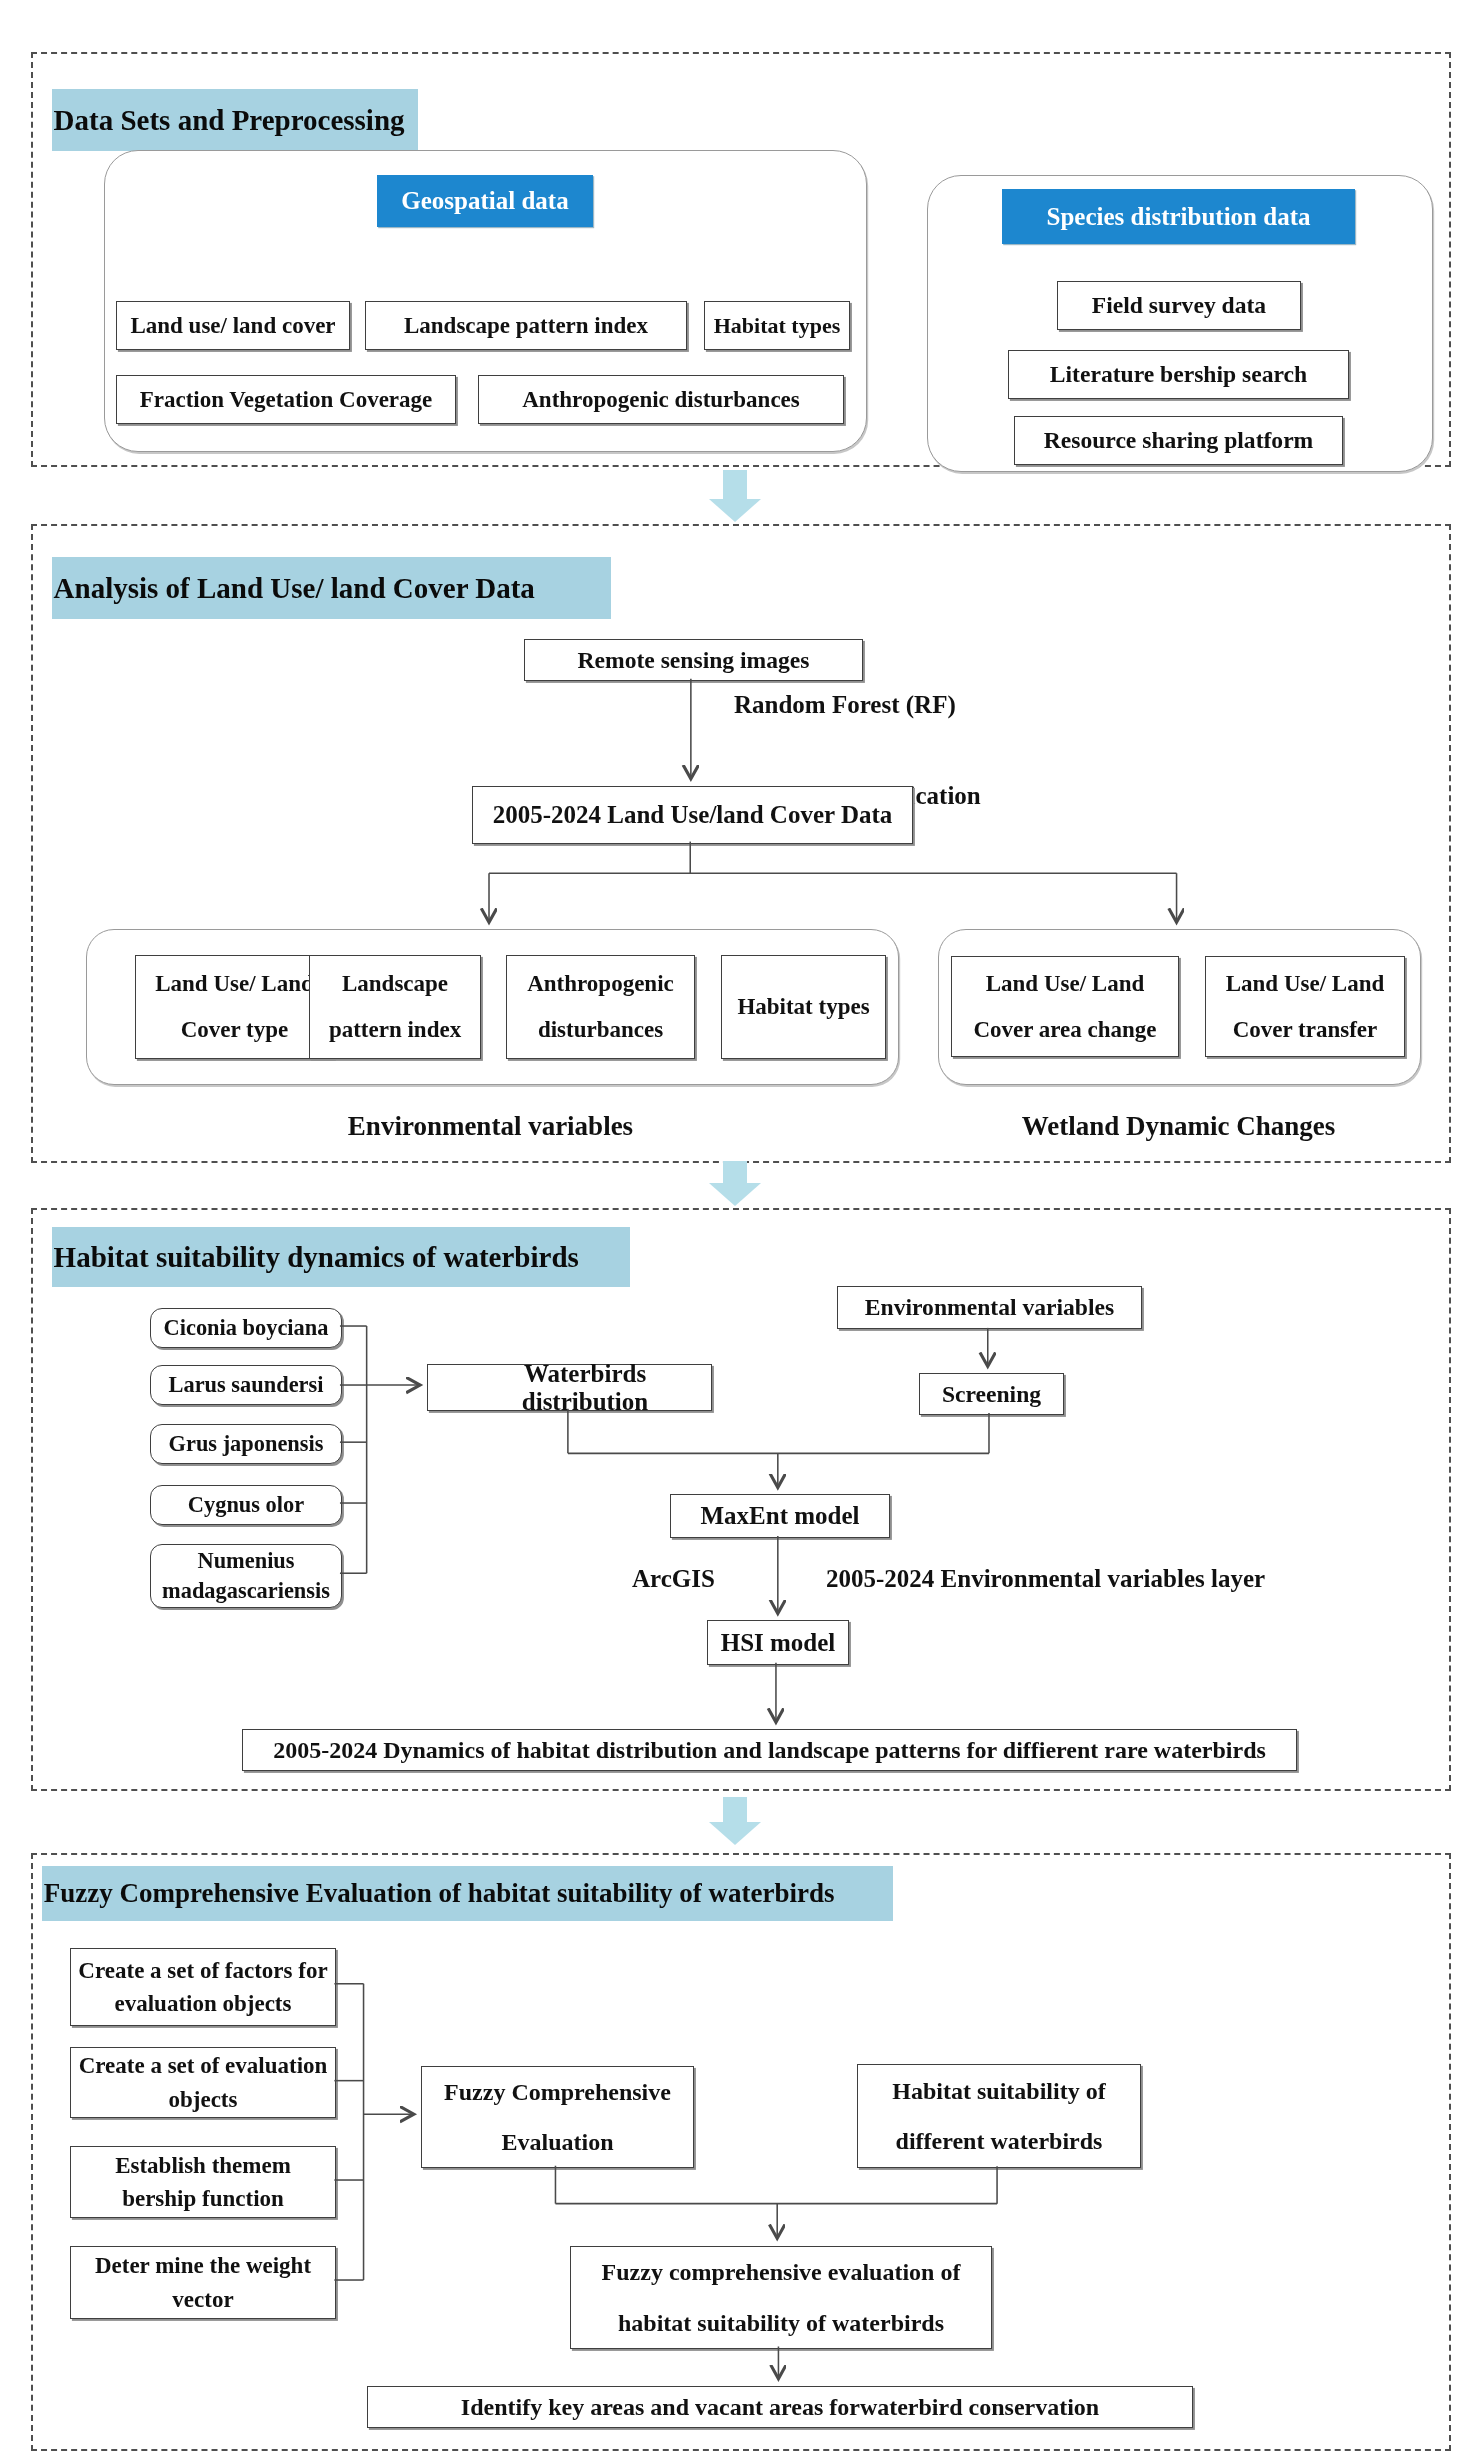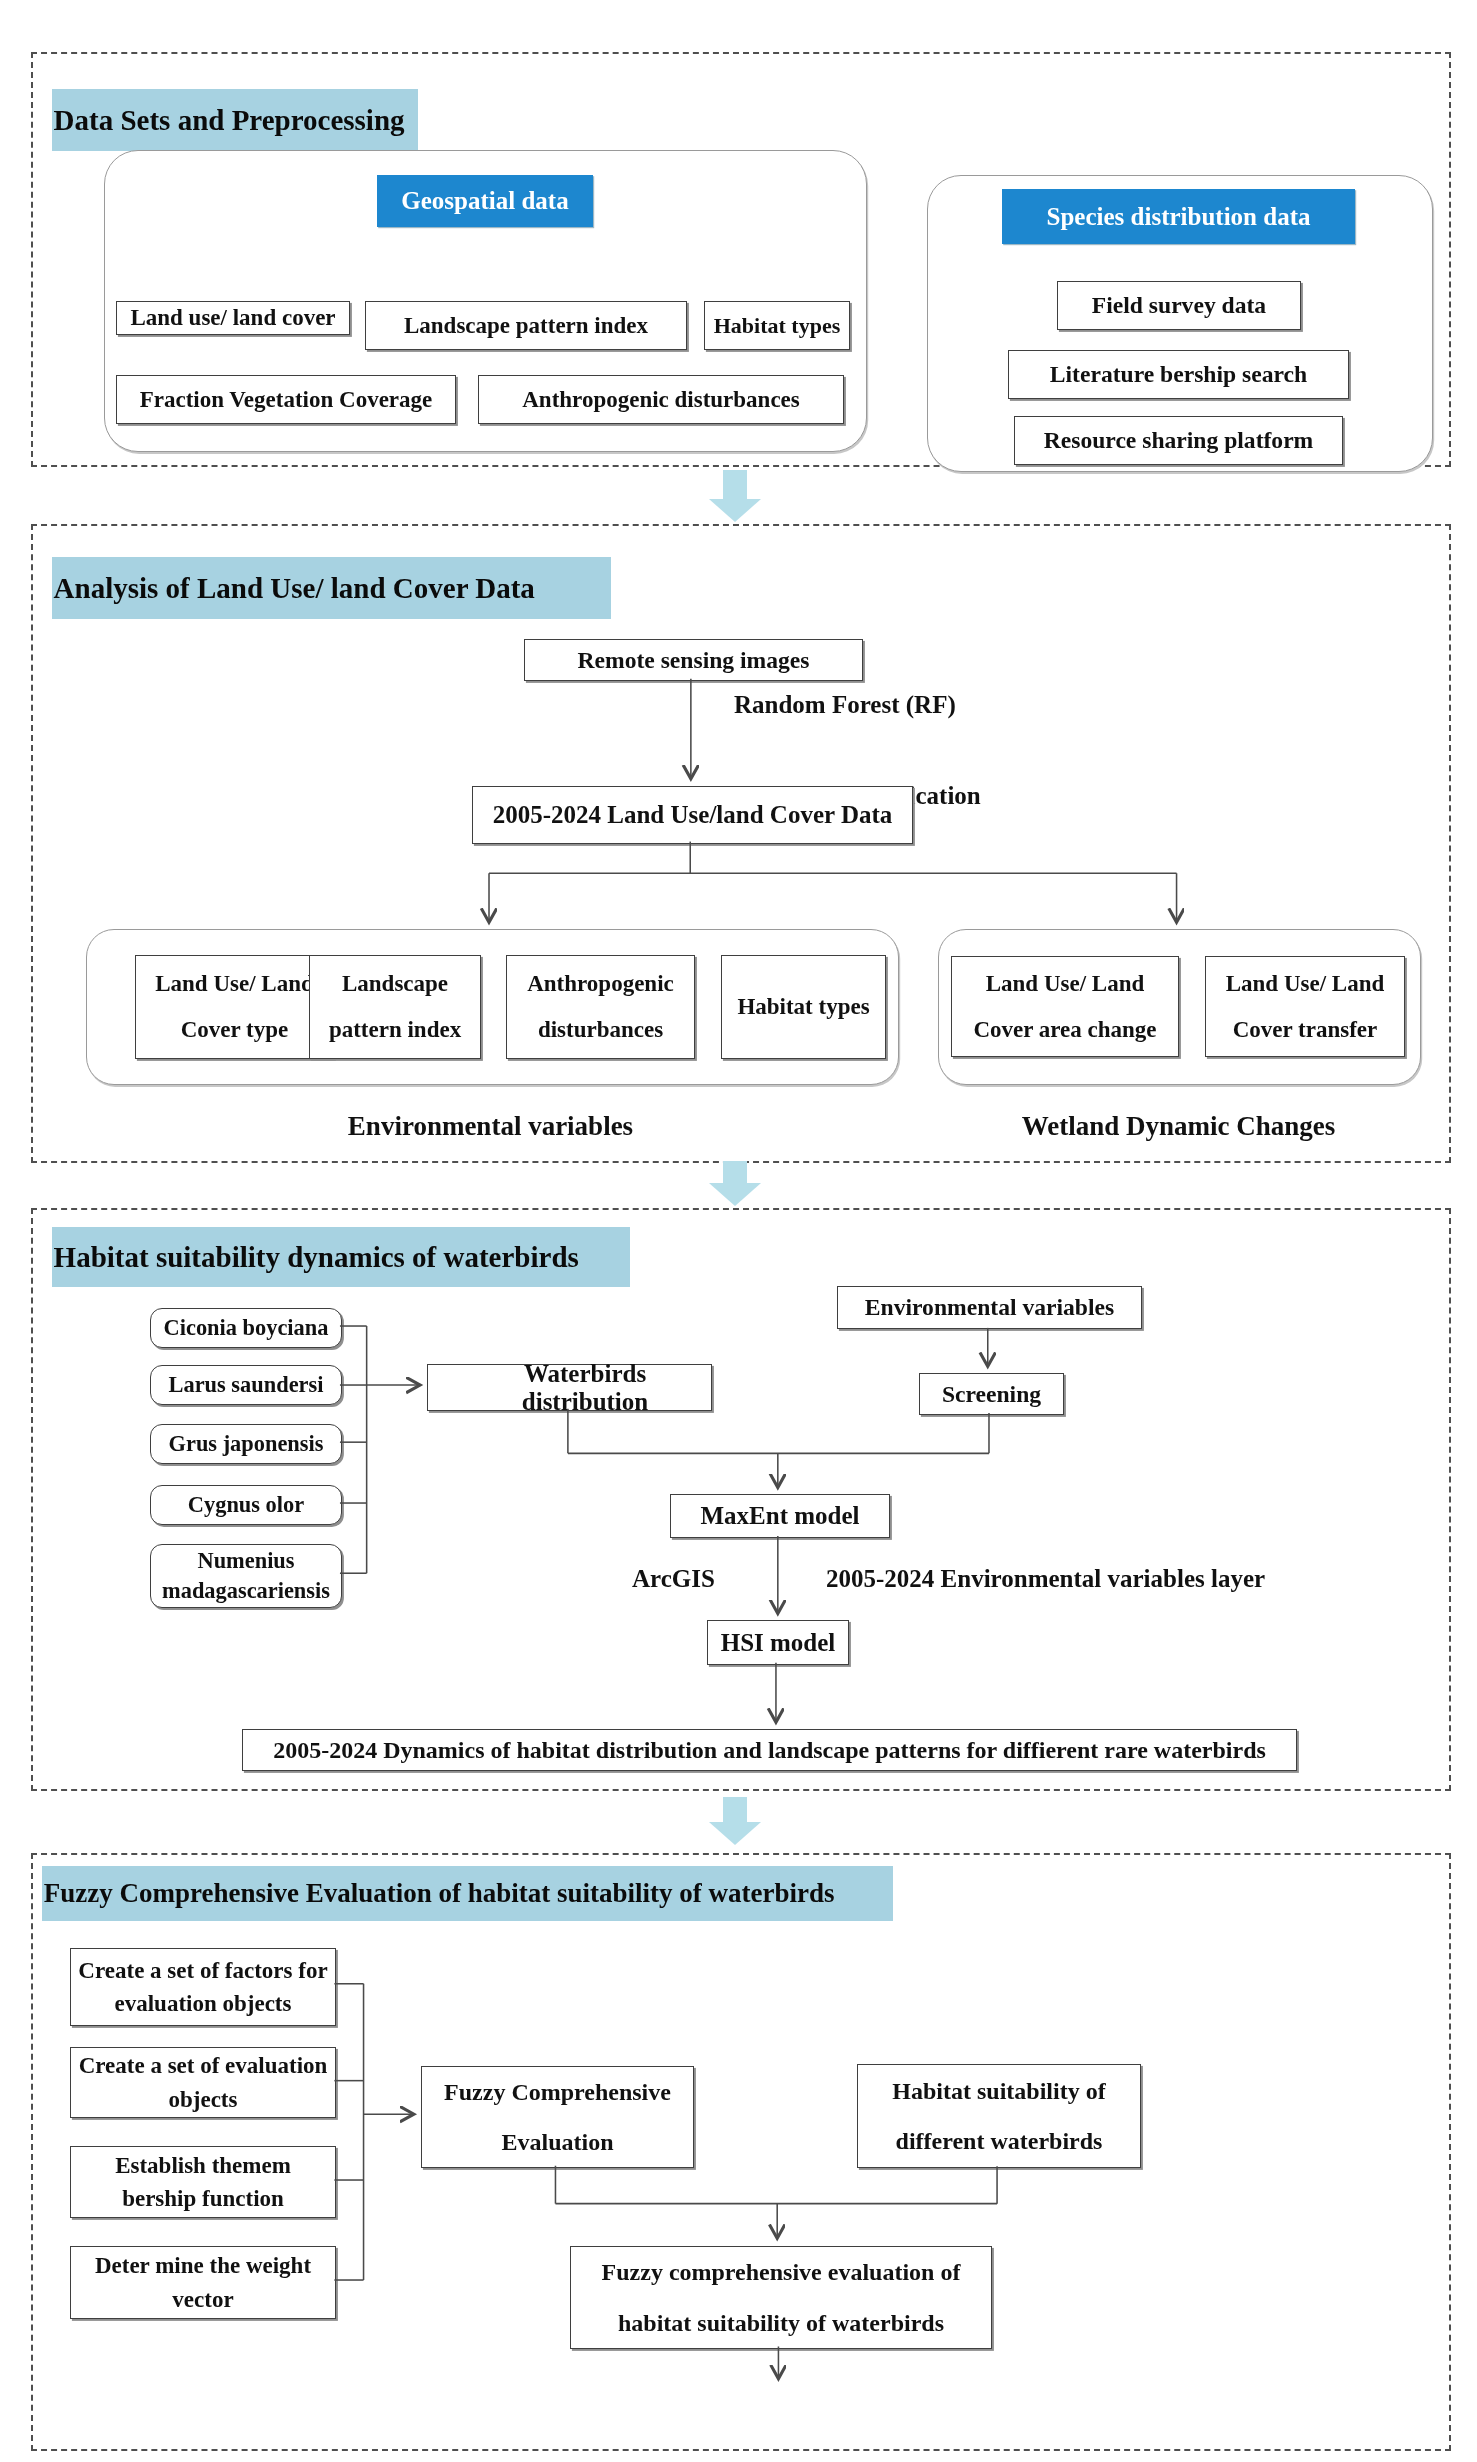--- a/index.html
+++ b/index.html
@@ -29,21 +29,21 @@
 </head>
 <body>
 
 <div class="page">
 
   <div class="section" style="left:31px;top:52px;width:1416px;height:411px;">
     <div class="hdr" style="left:18.6px;top:35px;width:366px;height:62px;font-size:29px;">Data Sets and Preprocessing</div>
 
     <div class="rc" style="left:71px;top:96px;width:761px;height:300px;"></div>
     <div class="cat" style="left:344px;top:121px;width:216px;height:52px;font-size:25px;">Geospatial data</div>
-    <div class="box" style="left:83px;top:247px;width:234px;height:34px;font-size:23px;">Land use/ land cover</div>
+    <div class="box" style="left:83px;top:247px;width:234px;height:49px;font-size:23px;">Land use/ land cover</div>
     <div class="box" style="left:332px;top:247px;width:322px;height:49px;font-size:23px;">Landscape pattern index</div>
     <div class="box" style="left:671px;top:247px;width:146px;height:49px;font-size:22px;">Habitat types</div>
     <div class="box" style="left:83px;top:321px;width:340px;height:49px;font-size:23px;">Fraction Vegetation Coverage</div>
     <div class="box" style="left:445px;top:321px;width:366px;height:49px;font-size:23px;">Anthropogenic disturbances</div>
 
     <div class="rc" style="left:894px;top:121px;width:504px;height:295px;"></div>
     <div class="cat" style="left:969px;top:135px;width:353px;height:55px;font-size:25px;">Species distribution data</div>
     <div class="box" style="left:1024px;top:227px;width:244px;height:49px;font-size:23.6px;">Field survey data</div>
     <div class="box" style="left:975px;top:296px;width:341px;height:49px;font-size:23.6px;">Literature bership search</div>
     <div class="box" style="left:981px;top:362px;width:329px;height:49px;font-size:23.6px;">Resource sharing platform</div>
@@ -108,20 +108,21 @@
     <div class="hdr" style="left:8.7px;top:10.6px;width:851px;height:55px;font-size:27px;">Fuzzy Comprehensive Evaluation of habitat suitability of waterbirds</div>
 
     <div class="box" style="left:37px;top:93px;width:266px;height:78px;font-size:23px;line-height:1.45;">Create a set of factors for evaluation objects</div>
     <div class="box" style="left:37px;top:192px;width:266px;height:71px;font-size:23px;line-height:1.45;">Create a set of evaluation objects</div>
     <div class="box" style="left:37px;top:391px;width:266px;height:73px;font-size:23px;line-height:1.45;">Deter mine the weight vector</div>
     <div class="box" style="left:37px;top:291px;width:266px;height:72px;font-size:23px;line-height:1.45;">Establish themem bership function</div>
 
     <div class="box" style="left:388px;top:211px;width:273px;height:102px;font-size:24px;line-height:2.1;">Fuzzy Comprehensive Evaluation</div>
     <div class="box" style="left:824px;top:209px;width:284px;height:104px;font-size:24px;line-height:2.1;">Habitat suitability of different waterbirds</div>
     <div class="box" style="left:537px;top:391px;width:422px;height:103px;font-size:24px;line-height:2.1;">Fuzzy comprehensive evaluation of habitat suitability of waterbirds</div>
+    <div class="box" style="left:334px;top:531px;width:826px;height:42px;font-size:24px;">Identify key areas and vacant areas forwaterbird conservation</div>
   </div>
 
   <svg class="overlay" width="1478" height="2462" viewBox="0 0 2379 3964">
     <defs>
       <marker id="ah" markerWidth="14" markerHeight="14" refX="9" refY="5" orient="auto">
         <path d="M0,0 L9,5 L0,10" fill="none" stroke="#4a4a4a" stroke-width="2"></path>
       </marker>
     </defs>
     <g stroke="#4a4a4a" stroke-width="2.5" fill="none">
 

